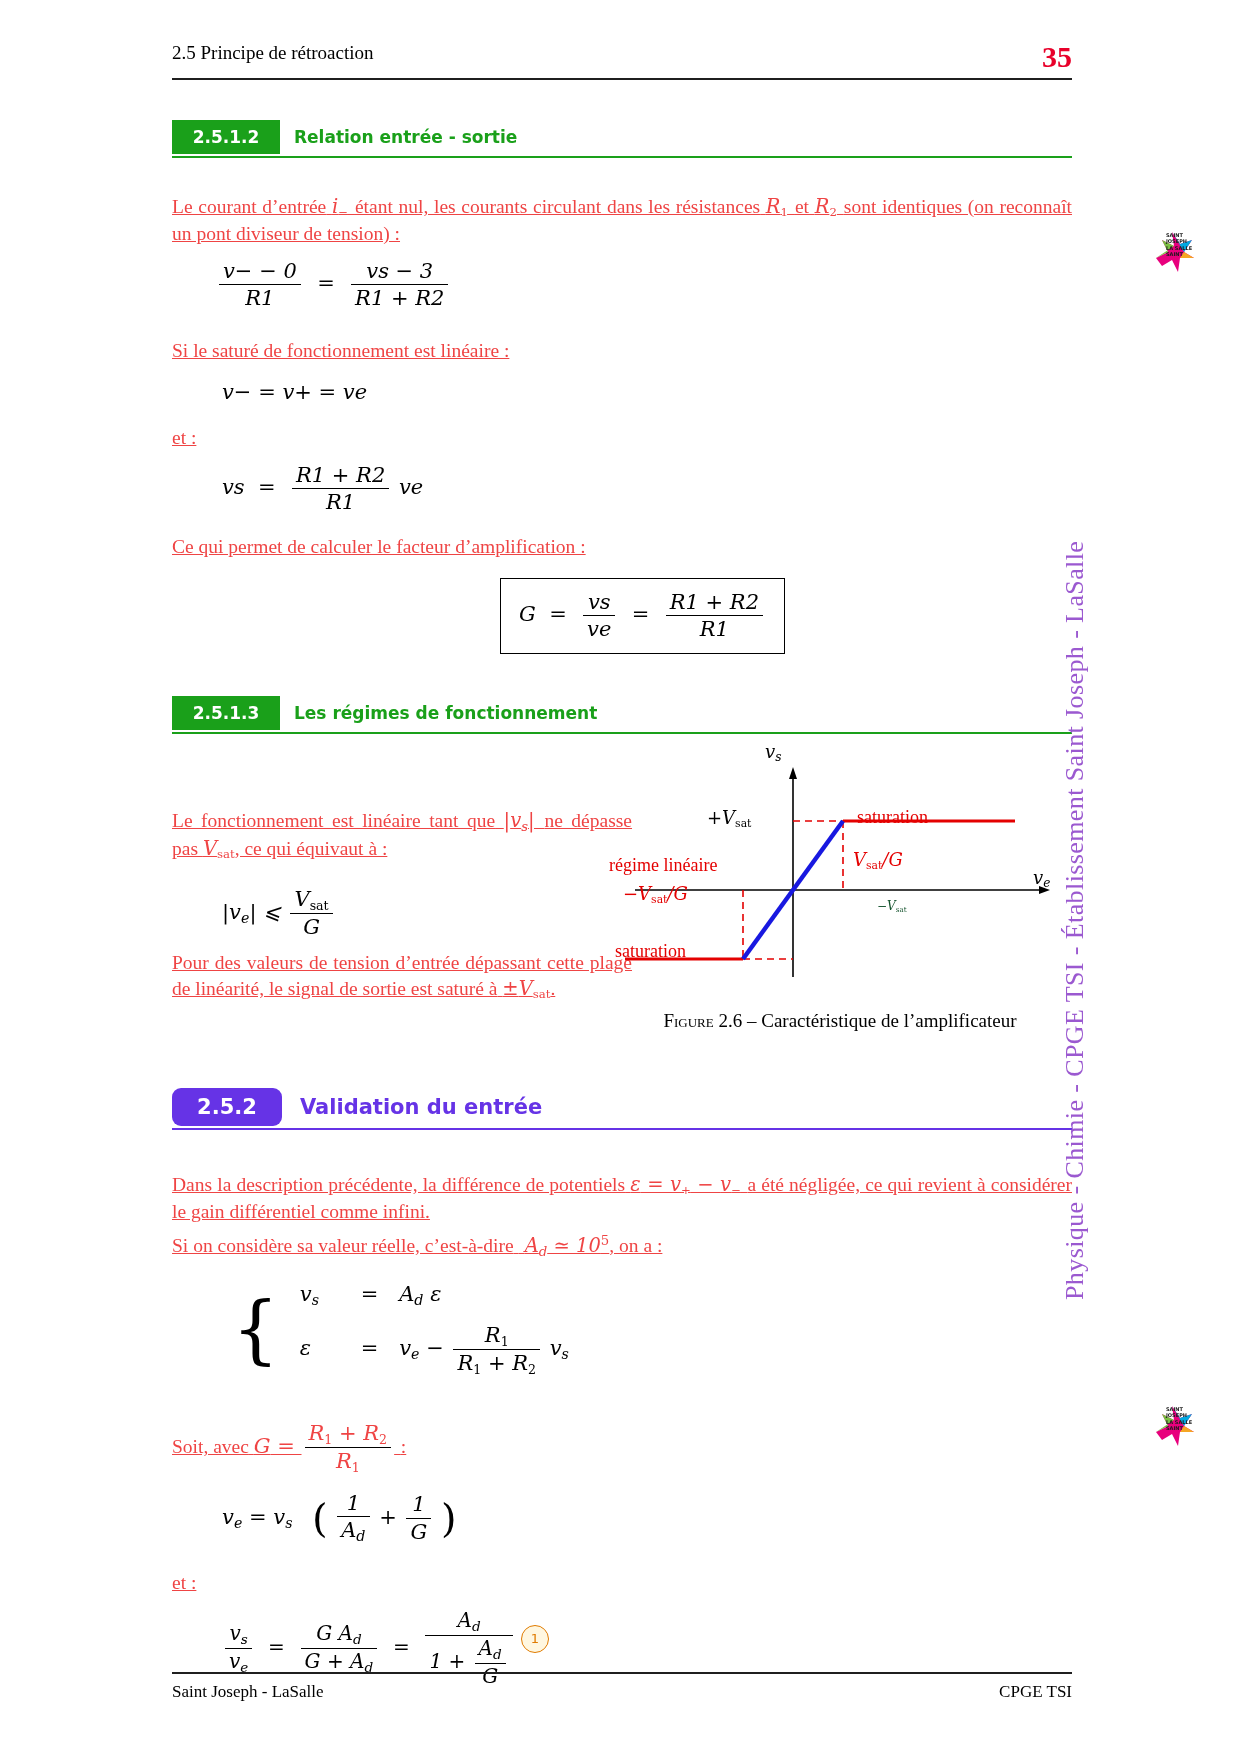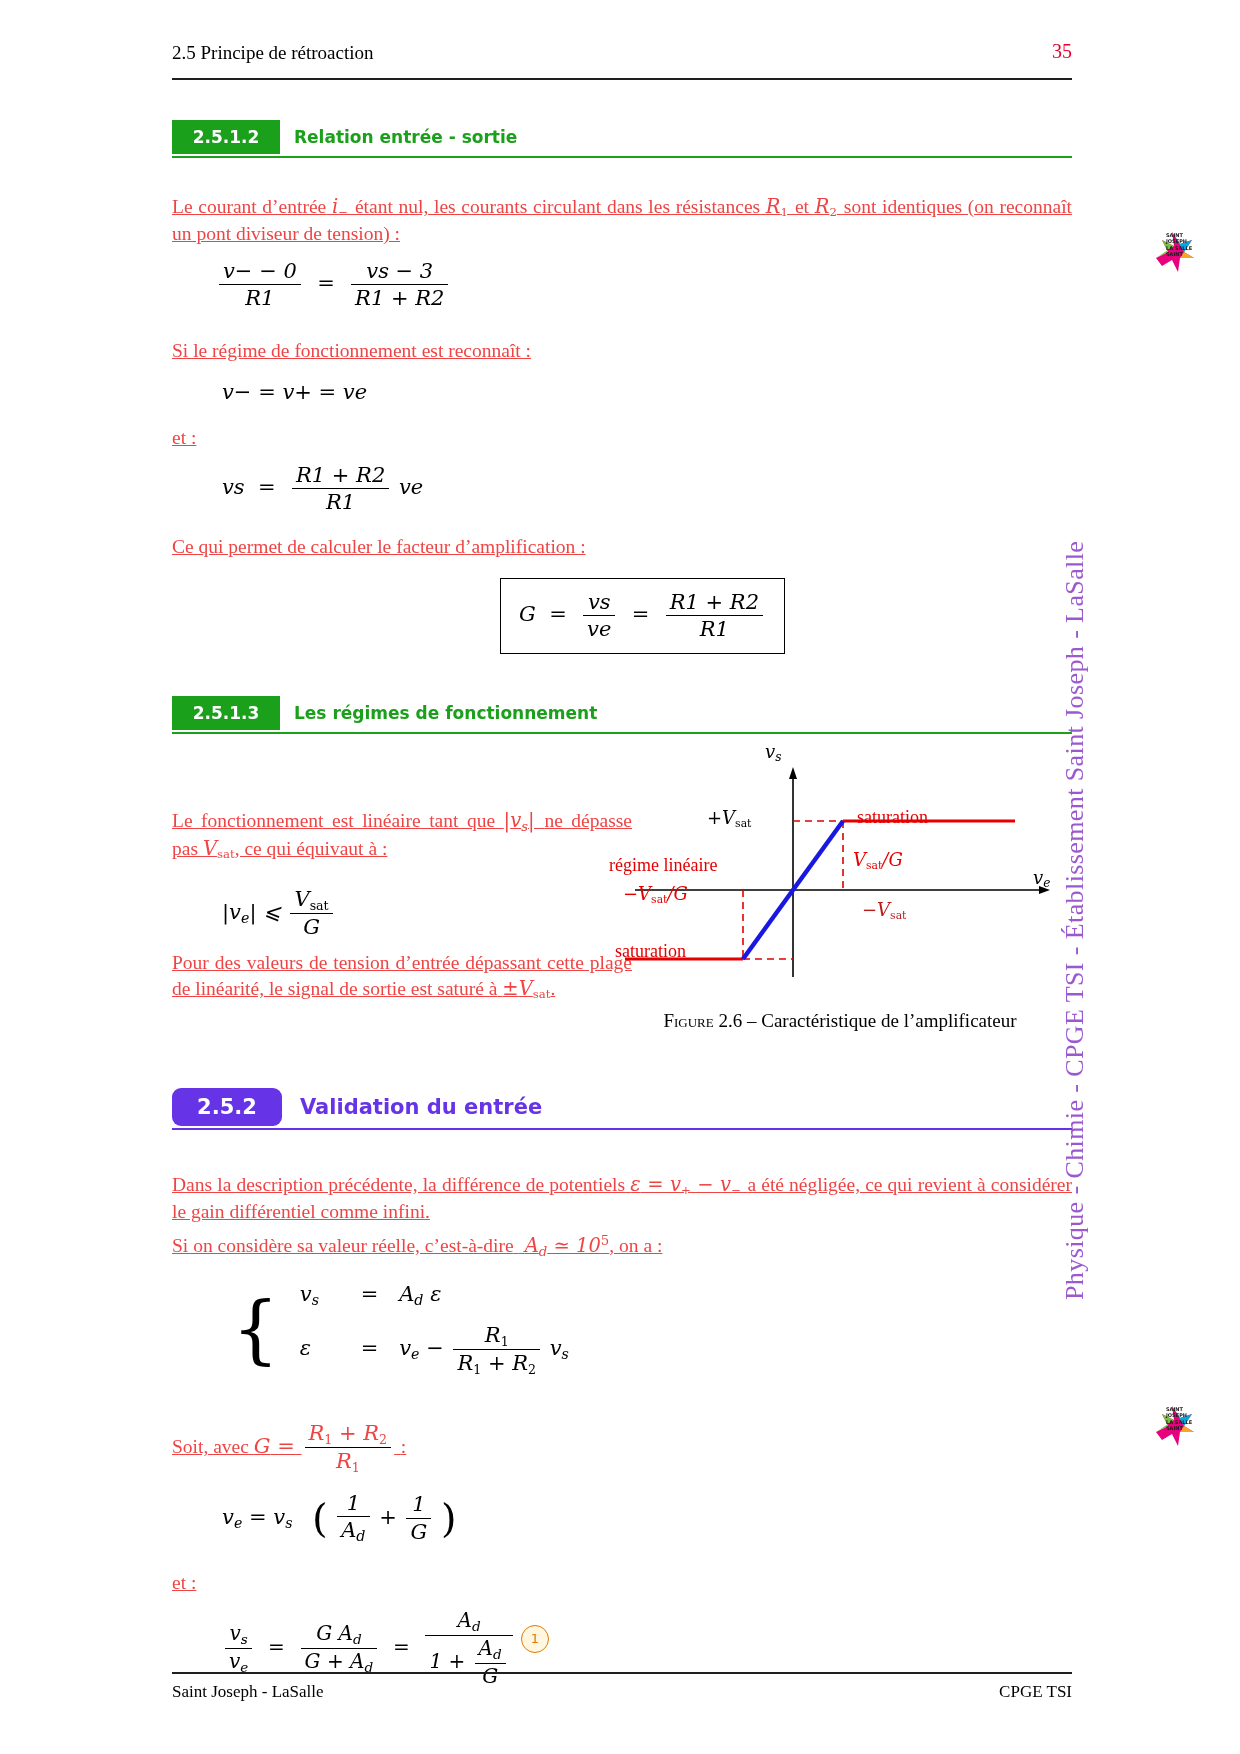--- a/index.html
+++ b/index.html
@@ -33,23 +33,23 @@
     position: absolute;
     left: 0;
     top: 0;
     font-size: 19px;
     color: #000;
   }
   .header-page {
     position: absolute;
     right: 0;
     top: -2px;
-    font-size: 20px;
+    font-size: 30px;
     color: #e8002a;
-    font-weight: normal;
+    font-weight: bold;
   }
   .header-rule {
     position: absolute;
     left: 172px;
     top: 78px;
     width: 900px;
     height: 1.6px;
     background: #1f1f1f;
   }
   
@@ -279,21 +279,21 @@
       <span class="n">v− − 0</span>
       <span class="d">R1</span>
     </span>
     <span style="font-style:normal;">&nbsp;=&nbsp;</span>
     <span class="frac">
       <span class="n">vs − 3</span>
       <span class="d">R1 + R2</span>
     </span>
   </div>
 
-  <div class="para" style="left:172px; top:338px; width:900px;">Si le régime de fonctionnement est reconnaît :</div>
+  <div class="para" style="left:172px; top:338px; width:900px;">Si le saturé de fonctionnement est linéaire :</div>
 
   <div class="eq" style="left:222px; top:380px;">v− = v+ = ve</div>
 
   <div class="para" style="left:172px; top:425px; width:900px;">et :</div>
 
   <div class="eq" style="left:222px; top:462px;">
     <span>vs</span>
     <span style="font-style:normal;">&nbsp;=&nbsp;</span>
     <span class="frac">
       <span class="n">R1 + R2</span>
@@ -360,21 +360,21 @@
       <line x1="118" y1="204" x2="168" y2="204" stroke="#e40000" stroke-width="1.6" stroke-dasharray="7,5"></line>
       <line x1="118" y1="135" x2="118" y2="204" stroke="#e40000" stroke-width="1.6" stroke-dasharray="7,5"></line>
 
       <line x1="118" y1="204" x2="218" y2="66" stroke="#1818e0" stroke-width="4.5"></line>
     </svg>
 
     <div style="position:absolute; left:140px; top:-14px; font-family:'DejaVu Serif',serif; font-style:italic; font-size:18px;"><i>v</i><span class="sub">s</span></div>
     <div style="position:absolute; left:408px; top:112px; font-family:'DejaVu Serif',serif; font-style:italic; font-size:18px;"><i>v</i><span class="sub">e</span></div>
 
     <div style="position:absolute; left:82px; top:52px; color:#000; font-family:'DejaVu Serif',serif; font-style:italic; font-size:18px;">+<i>V</i><span class="subup">sat</span></div>
-    <div style="position:absolute; left:237px; top:144px; color:#b91c1c; font-family:'DejaVu Serif',serif; font-style:italic; font-size:18px;">−<i>V</i><span class="subup">sat</span></div>
+    <div style="position:absolute; left:252px; top:144px; color:#14532d; font-family:'DejaVu Serif',serif; font-style:italic; font-size:12px;">−<i>V</i><span class="subup">sat</span></div>
 
     <div style="position:absolute; left:232px; top:52px; color:#e40000; font-size:18px; font-family:'Liberation Serif',serif;">saturation</div>
     <div style="position:absolute; left:-10px; top:186px; color:#e40000; font-size:18px; font-family:'Liberation Serif',serif;">saturation</div>
     <div style="position:absolute; left:-16px; top:100px; color:#e40000; font-size:18px; font-family:'Liberation Serif',serif;">régime linéaire</div>
 
     <div style="position:absolute; left:228px; top:94px; color:#e40000; font-family:'DejaVu Serif',serif; font-style:italic; font-size:18px;"><i>V</i><span class="subup">sat</span>/<i>G</i></div>
     <div style="position:absolute; left:-2px; top:128px; color:#e40000; font-family:'DejaVu Serif',serif; font-style:italic; font-size:18px;">−<i>V</i><span class="subup">sat</span>/<i>G</i></div>
   </div>
 
   <div class="fig-caption">

